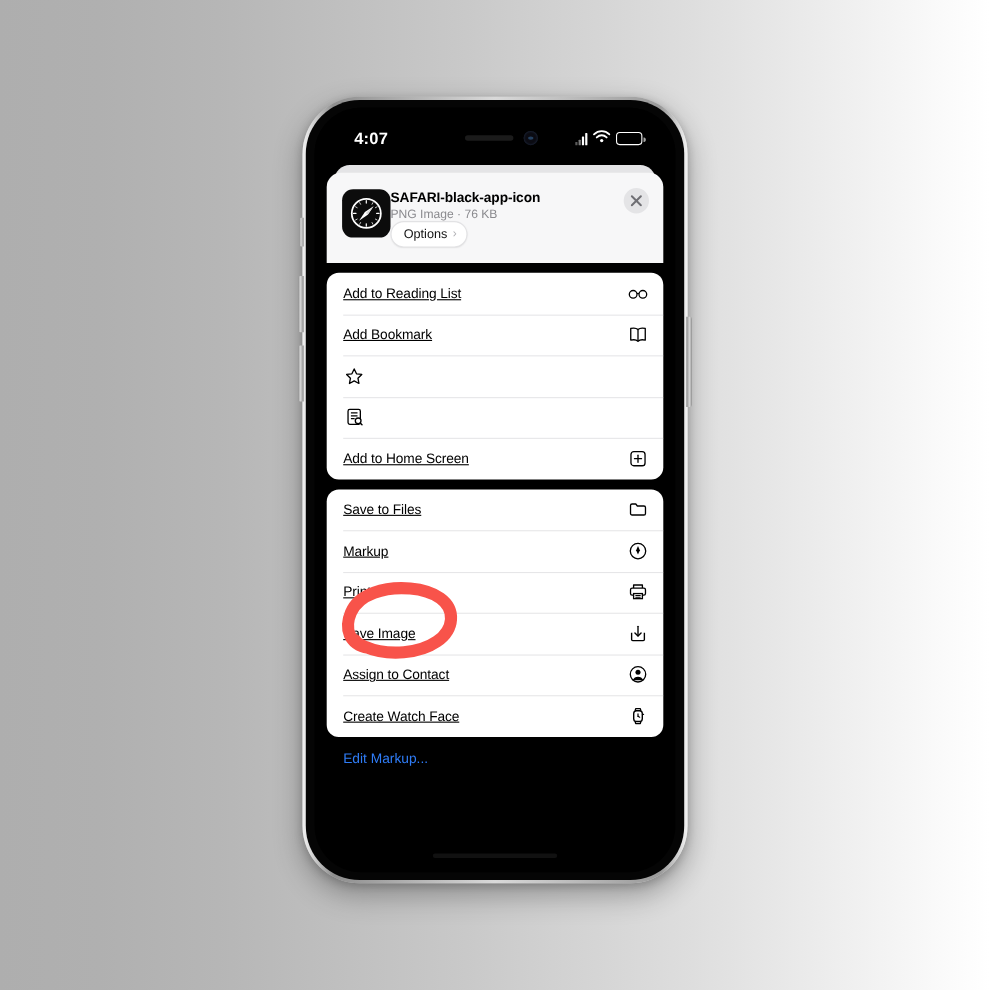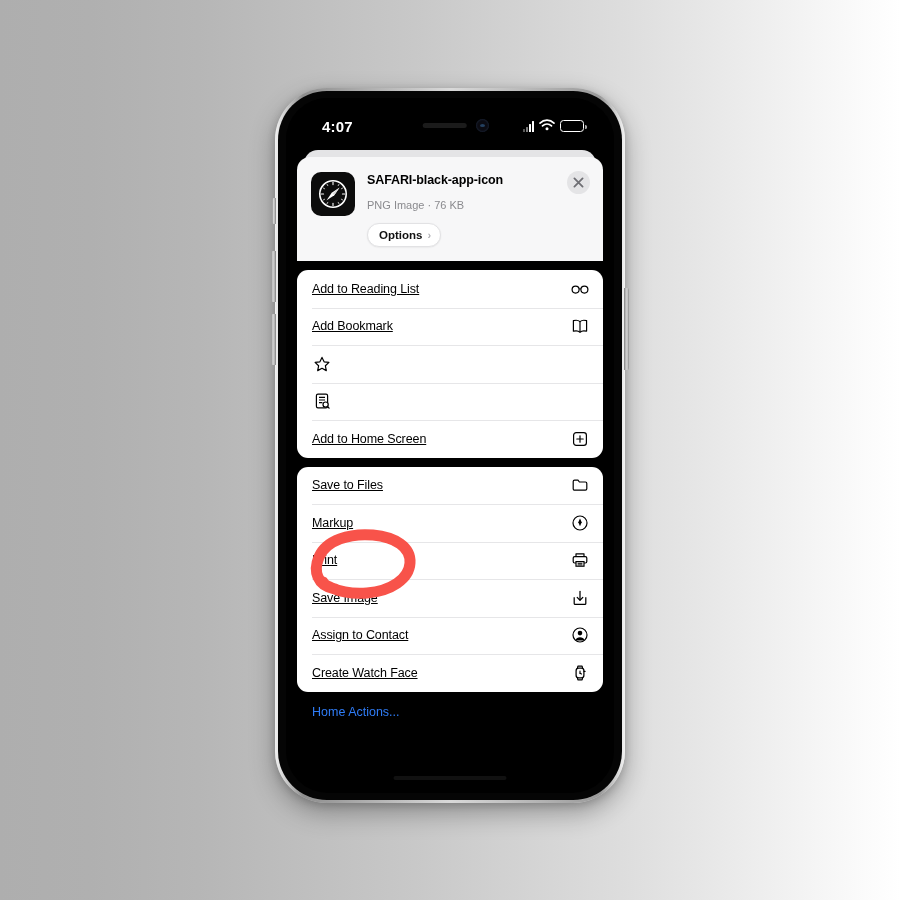--- a/index.html
+++ b/index.html
@@ -168,21 +168,20 @@
     z-index: 7;
   }
 
   
   #sheet-header {
     background: #f7f7f8;
     border-radius: 13px 13px 0 0;
     padding: 15px 14px 14px 14px;
     display: flex;
     align-items: flex-start;
-    gap: 12px;
     position: relative;
   }
   #app-icon {
     width: 44px; height: 44px;
     border-radius: 10px;
     background: #0c0c0c;
     flex: 0 0 auto;
     display: flex;
     align-items: center;
     justify-content: center;
@@ -191,36 +190,35 @@
   #file-title {
     font-size: 12.5px;
     font-weight: bold;
     color: #000;
     letter-spacing: -0.1px;
     white-space: nowrap;
   }
   #file-subtitle {
     font-size: 11px;
     color: #8a8a8e;
-    margin-top: 12px;
+    margin-top: 2px;
   }
   #options-button {
-    margin-top: 12px;
+    margin-top: 0;
     display: inline-flex;
     align-items: center;
     gap: 5px;
     background: #fff;
     border: 0.5px solid #e2e2e4;
     border-radius: 13px;
     padding: 5px 9px 5px 11px;
     font-size: 11.5px;
     color: #111;
     box-shadow: 0 0.5px 1.5px rgba(0,0,0,0.08);
     cursor: pointer;
-    font-weight: bold;
   }
   #options-chevron {
     color: #b0b0b4;
     font-size: 11px;
     line-height: 1;
     transform: translateY(-0.5px);
   }
   #close-button {
     position: absolute;
     right: 13px; top: 14px;
@@ -508,21 +506,21 @@
               <path d="M7.4 5.1 L7.9 3.2 L12.1 3.2 L12.6 5.1" fill="none" stroke="#000" stroke-width="1.2" stroke-linejoin="round"></path>
               <path d="M7.4 14.9 L7.9 16.8 L12.1 16.8 L12.6 14.9" fill="none" stroke="#000" stroke-width="1.2" stroke-linejoin="round"></path>
               <line x1="10" y1="8" x2="10" y2="10.2" stroke="#000" stroke-width="1.1" stroke-linecap="round"></line>
               <line x1="10" y1="10.2" x2="11.5" y2="11" stroke="#000" stroke-width="1.1" stroke-linecap="round"></line>
               <line x1="14.1" y1="8.4" x2="15" y2="8.4" stroke="#000" stroke-width="1.3" stroke-linecap="round"></line>
             </svg>
           </span>
         </div>
       </div>
 
-      <div id="edit-actions-link">Home Actions...</div>
+      <div id="edit-actions-link">Edit Markup...</div>
     </div>
 
     <div id="home-indicator"></div>
   </div>
 </div>
 
 <div id="annotation-circle">
   <svg width="120" height="76" viewBox="0 0 120 76">
     <path d="M30 62
              C12 59, 8 44, 14 30

